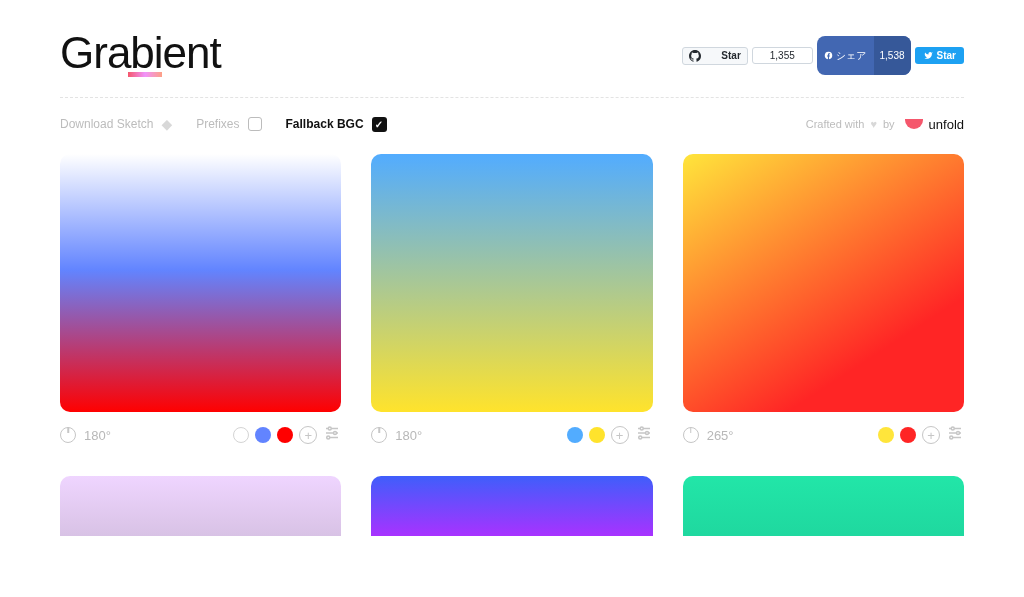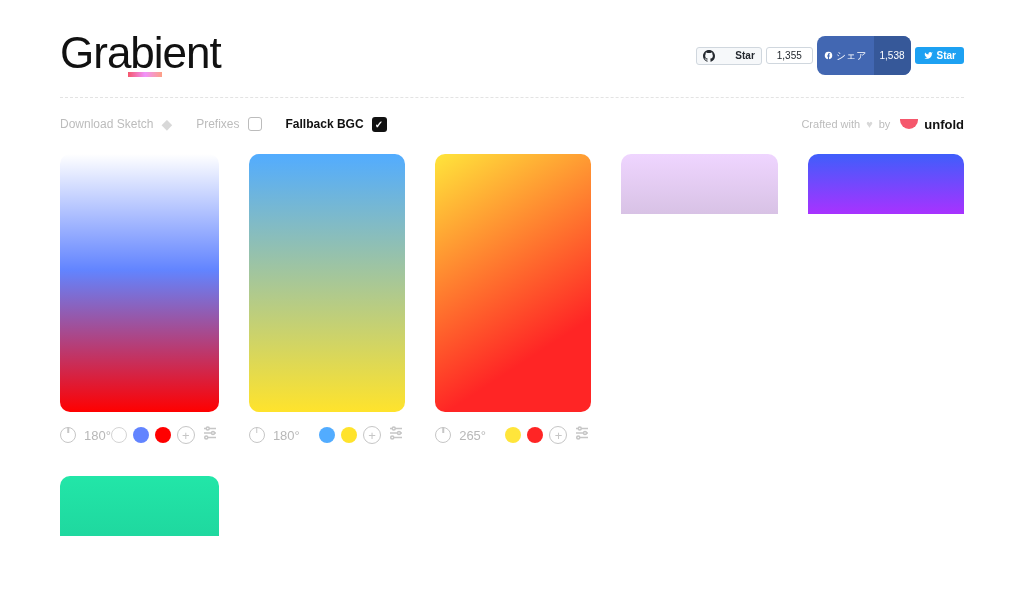--- a/index.html
+++ b/index.html
@@ -47,21 +47,21 @@
       border-radius: 3px;
       padding: 2px 6px;
       font-size: 10px;
       font-weight: 600;
       color: #24292f;
       cursor: pointer;
     }
     .gh-count {
       border: 1px solid #d0d7de;
       border-radius: 3px;
-      padding: 2px 10px;
+      padding: 2px 17px;
       font-size: 10px;
       color: #24292f;
       background: #fff;
     }
     .fb-btn {
       display: flex;
       align-items: center;
       background: #4267B2;
       color: #fff;
       font-size: 10px;
@@ -136,24 +136,24 @@
       font-size: 11px;
       color: #bcbcbc;
     }
     .heart { color: #d8d8d8; }
     .unfold-mark {
       width: 18px; height: 10px;
       background: #f5576c;
       border-radius: 0 0 10px 10px;
       margin-left: 4px;
     }
-    .unfold-text { color: #111; font-weight: 700; font-size: 13px; }
+    .unfold-text { color: #111; font-weight: 400; font-size: 13px; }
     .grid {
       display: grid;
-      grid-template-columns: repeat(5, 1fr);
+      grid-template-columns: repeat(3, 1fr);
       gap: 30px;
     }
     .card { }
     .swatch {
       width: 100%;
       height: 258px;
       border-radius: 10px;
     }
     .card-footer {
       display: flex;

